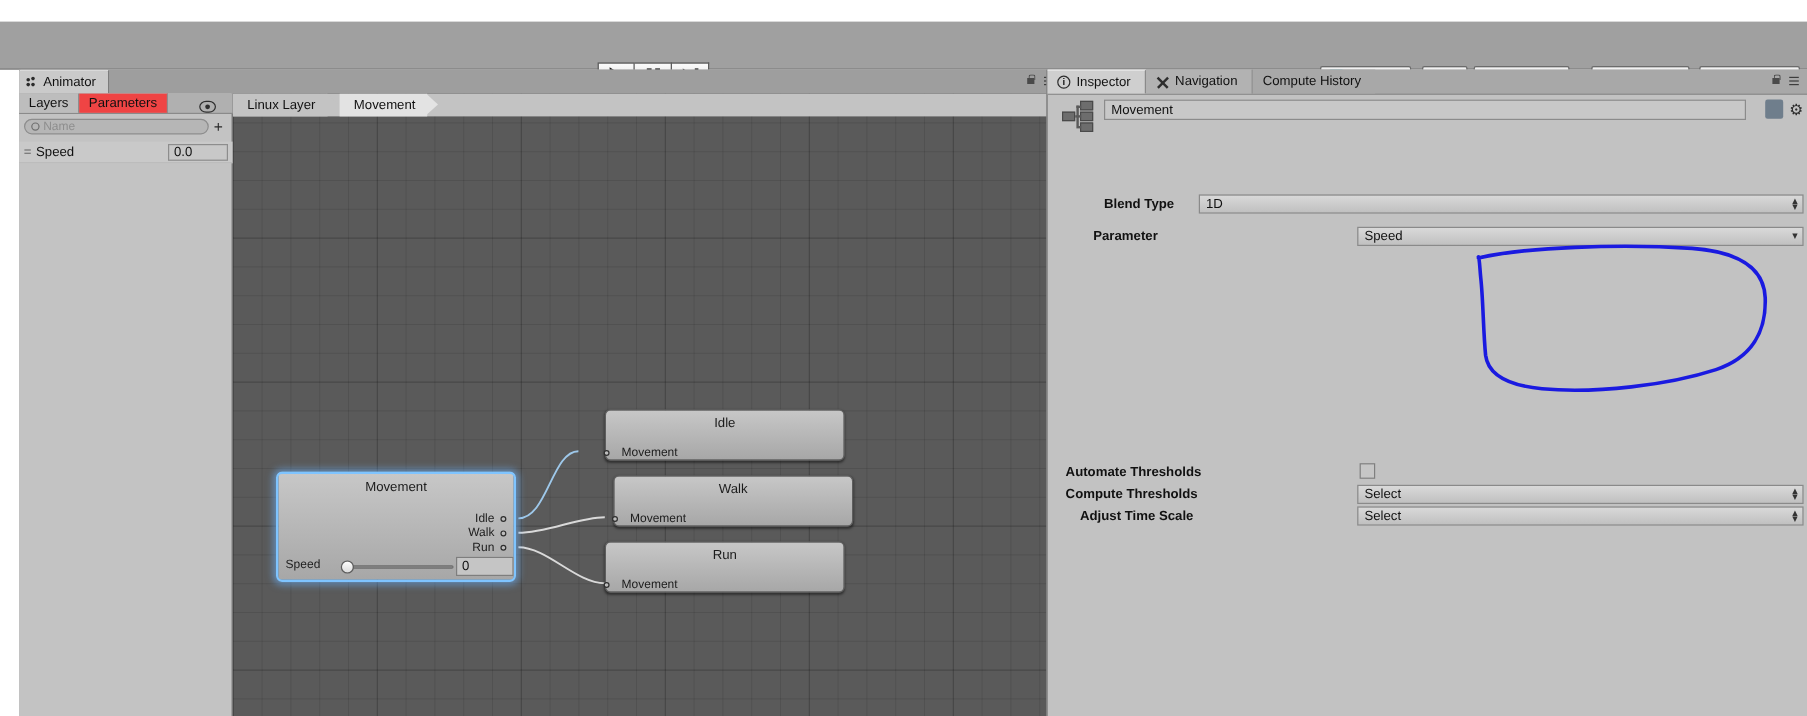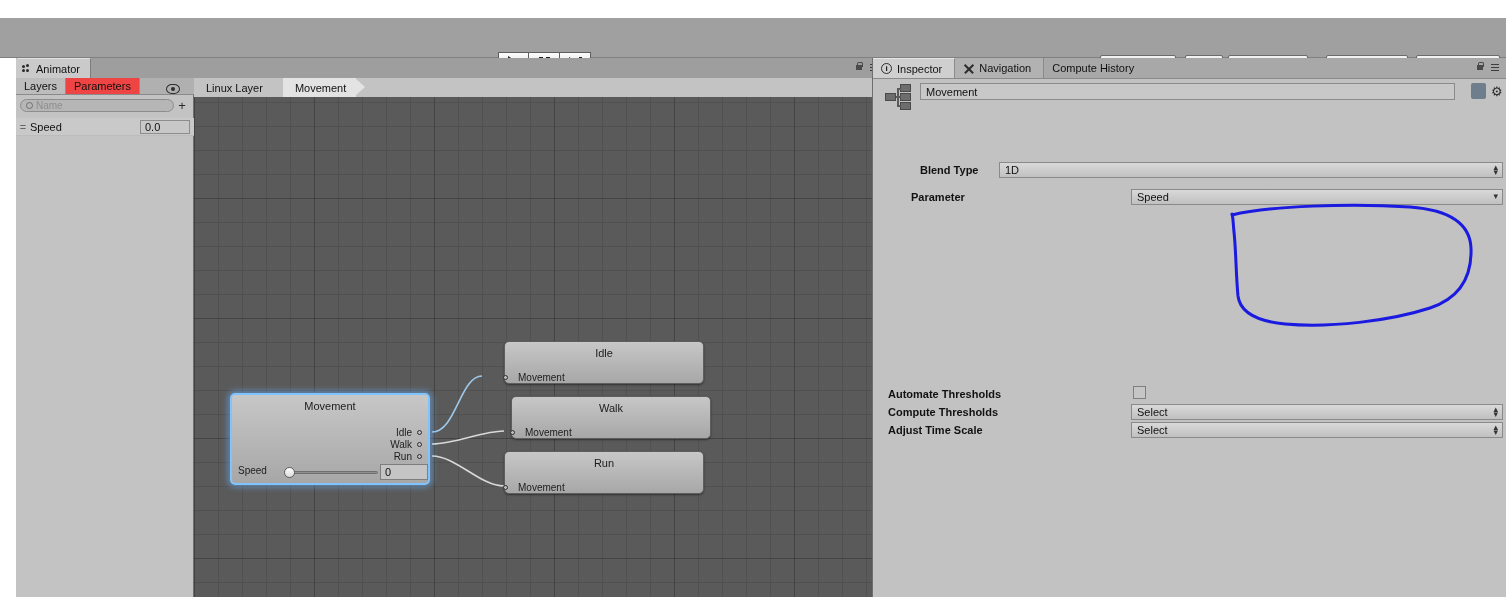--- a/index.html
+++ b/index.html
@@ -358,21 +358,21 @@
 
     <div class="row-label" style="left:15px; top:330px;">Automate Thresholds</div>
     <div class="checkbox" style="left:260px; top:328px;"></div>
 
     <div class="row-label" style="left:15px; top:348px;">Compute Thresholds</div>
     <div class="dropdown" style="left:258px; top:346px; width:372px;">
       <span>Select</span>
       <span class="dd-arrows">▴<br>▾</span>
     </div>
 
-    <div class="row-label" style="left:15px; top:366px;">Adjust Time Scale</div>
+    <div class="row-label" style="left:27px; top:366px;">Adjust Time Scale</div>
     <div class="dropdown" style="left:258px; top:364px; width:372px;">
       <span>Select</span>
       <span class="dd-arrows">▴<br>▾</span>
     </div>
   </div>
 
   <svg class="annot" width="1506" height="597">
     <path d="M1232,215 C1270,206 1350,203 1410,207 C1450,210 1470,224 1471,248
              C1472,276 1460,298 1430,308 C1390,321 1330,328 1285,324
              C1255,321 1240,312 1238,296 C1236,276 1236,250 1234,232

